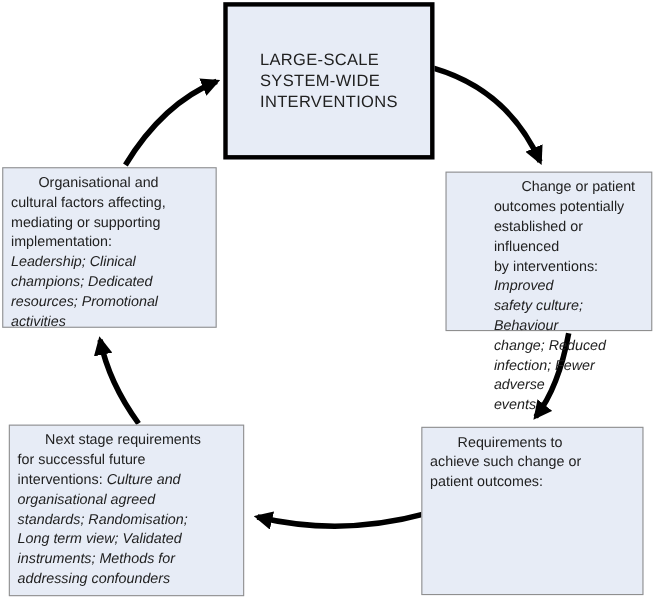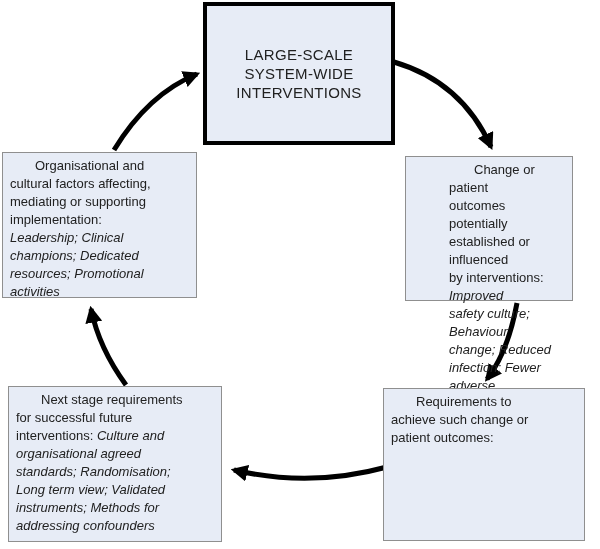--- a/index.html
+++ b/index.html
@@ -21,26 +21,26 @@
   .arrowhead{fill:var(--arrow);stroke:none;}
   .node{
     position:absolute;background:var(--box-fill);border:1px solid var(--box-border);
     box-sizing:border-box;font-size:13px;line-height:18px;padding:4px 7px;
   }
   .node p{margin:0;white-space:pre-line;text-indent:25px;}
   .it{font-style:italic;}
   .center-node{
     position:absolute;background:var(--box-fill);border:4px solid var(--center-border);
     box-sizing:border-box;display:flex;align-items:center;justify-content:center;
-    text-align:center;font-size:15px;line-height:19px;letter-spacing:.3px;
+    text-align:left;font-size:15px;line-height:19px;letter-spacing:.3px;
   }
   .center-node span{white-space:pre-line;text-indent:0;}
   
   .pos-center{left:203px;top:2px;width:192px;height:143px;}
-  .pos-outcomes{left:405px;top:156px;width:168px;height:145px;padding-left:43px;}
+  .pos-outcomes{left:405px;top:156px;width:188px;height:145px;padding-left:43px;}
   .pos-requirements{left:383px;top:388px;width:202px;height:153px;}
   .pos-next-stage{left:8px;top:386px;width:214px;height:156px;}
   .pos-organisational{left:2px;top:152px;width:195px;height:146px;}
 </style>
 </head>
 <body>
 
 <div class="stage">
 
   <svg class="arrows" viewBox="0 0 600 549" xmlns="http://www.w3.org/2000/svg">

